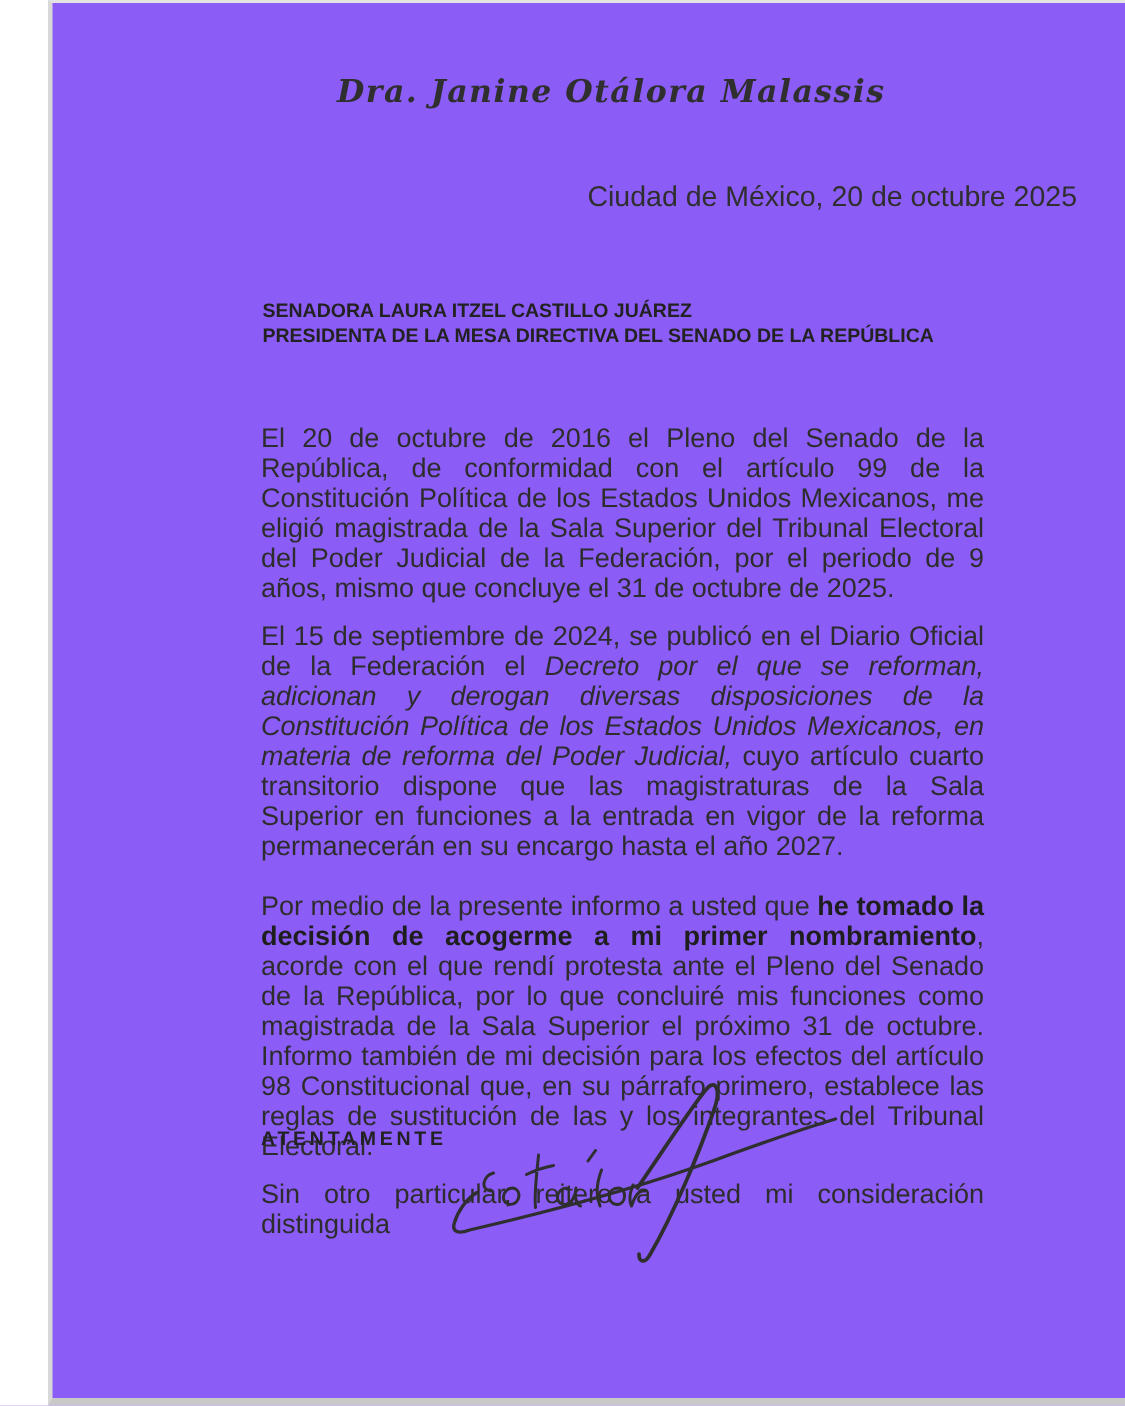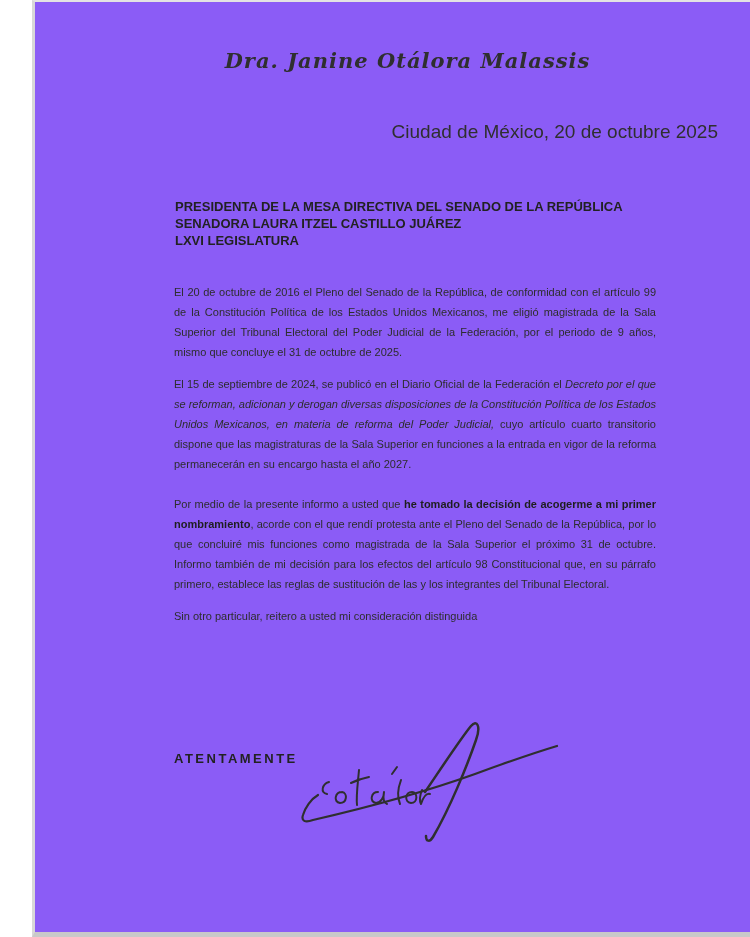--- a/index.html
+++ b/index.html
@@ -52,21 +52,21 @@
     line-height: 17px;
     color: #222222;
   }
   .recipient .presente { letter-spacing: 0.42em; }
 
   .body-text {
     position: absolute;
     top: 280px;
     left: 139px;
     width: 482px;
-    font-size: 11px;
+    font-size: 18px;
     line-height: 20px;
     text-align: justify;
     color: #2d2d2d;
   }
   .body-text p { margin: 0 0 12px 0; }
   .body-text p.gap-before { margin-top: 20px; }
   .body-text strong { color: #1e1e1e; }
   .body-text em { font-style: italic; }
 
   .closing {
@@ -93,23 +93,22 @@
 </head>
 <body>
 
 <div class="page">
 
   <div class="letterhead">Dra. Janine Otálora Malassis</div>
 
   <div class="dateline">Ciudad de México, 20 de octubre 2025</div>
 
   <div class="recipient">
+    <div>SENADORA LAURA ITZEL CASTILLO JUÁREZ</div>
     <div>PRESIDENTA DE LA MESA DIRECTIVA DEL SENADO DE LA REPÚBLICA</div>
-    <div>SENADORA LAURA ITZEL CASTILLO JUÁREZ</div>
-    <div>LXVI LEGISLATURA</div>
   </div>
 
   <div class="body-text">
     <p>
       <span>El 20 de octubre de 2016 el Pleno del Senado de la República, de conformidad con el artículo 99 de la Constitución Política de los Estados Unidos Mexicanos, me eligió magistrada de la Sala Superior del Tribunal Electoral del Poder Judicial de la Federación, por el periodo de 9 años, mismo que concluye el 31 de octubre de 2025.</span>
     </p>
     <p>
       <span>El 15 de septiembre de 2024, se publicó en el Diario Oficial de la Federación el </span><em>Decreto por el que se reforman, adicionan y derogan diversas disposiciones de la Constitución Política de los Estados Unidos Mexicanos, en materia de reforma del Poder Judicial,</em><span> cuyo artículo cuarto transitorio dispone que las magistraturas de la Sala Superior en funciones a la entrada en vigor de la reforma permanecerán en su encargo hasta el año 2027.</span>
     </p>
     <p class="gap-before">

